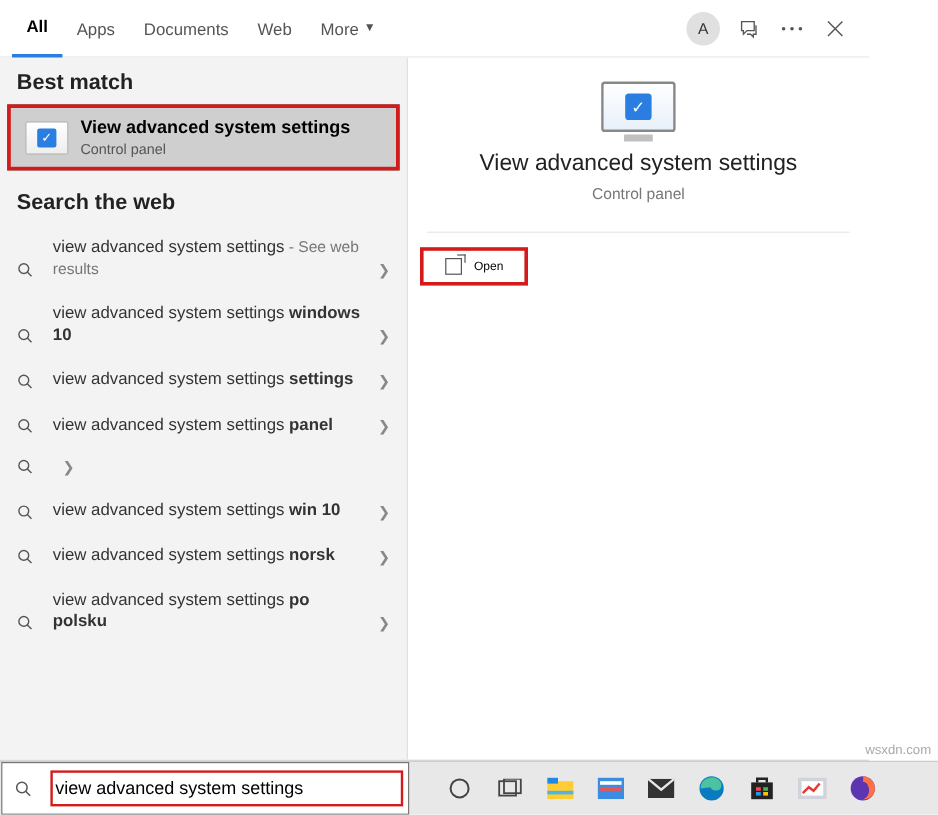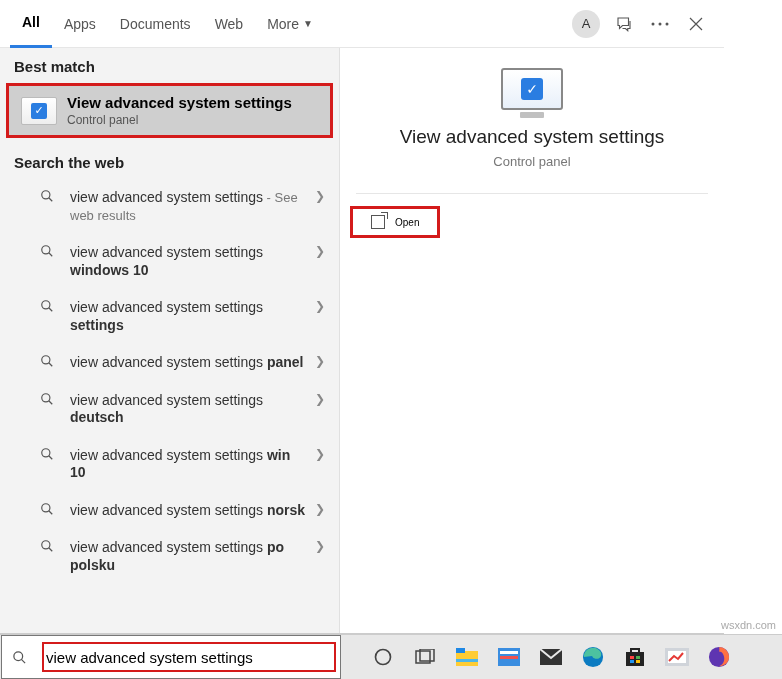--- a/index.html
+++ b/index.html
@@ -12,30 +12,30 @@
 .tab.active { color: #000; border-bottom: 3px solid #2a7de1; font-weight: 600; }
 .tab .caret { margin-left: 4px; font-size: 10px; }
 .tabs-spacer { flex: 1; }
 .header-icon { width: 36px; height: 36px; display: flex; align-items: center; justify-content: center; color: #555; cursor: pointer; }
 .avatar { width: 28px; height: 28px; border-radius: 50%; background: #e0e0e0; color: #333; font-size: 13px; display: flex; align-items: center; justify-content: center; margin: 0 6px; }
 
 .panel-body { flex: 1; display: flex; overflow: hidden; }
 .left-col { width: 340px; background: #f3f3f3; overflow-y: auto; border-right: 1px solid #e0e0e0; }
 .right-col { flex: 1; background: #fff; padding-top: 20px; display: flex; flex-direction: column; align-items: stretch; }
 
-.section-header { font-size: 15px; font-weight: 600; padding: 10px 14px 8px; color: #222; }
+.section-header { font-size: 18px; font-weight: 600; padding: 10px 14px 8px; color: #222; }
 
 .best-match-item { display: flex; align-items: center; padding: 10px 14px; background: #cfcfcf; position: relative; border: 1px solid #606060; }
 .bm-icon { width: 36px; height: 28px; background: linear-gradient(#fff,#eee); border: 1px solid #bbb; border-radius: 2px; display:flex; align-items:center; justify-content:center; margin-right: 10px; position:relative;}
 .bm-icon .check { width:16px;height:16px;background:#2a7de1;border-radius:2px;display:flex;align-items:center;justify-content:center;color:#fff;font-size:11px;}
 .bm-text .title { font-size: 15px; font-weight: 600; color: #000; }
 .bm-text .subtitle { font-size: 12px; color: #555; margin-top: 2px; }
 .red-box { outline: 3px solid #d41b1b; outline-offset: -3px; }
 
-.web-item { display: flex; align-items: flex-start; padding: 10px 14px; cursor: pointer; margin-left: 26px; }
+.web-item { display: flex; align-items: flex-end; padding: 10px 14px; cursor: pointer; }
 .web-item .srch-icon { width: 16px; margin-right: 14px; color: #555; flex-shrink: 0; }
 .web-text { flex: 1; font-size: 14px; color: #333; line-height: 1.25; }
 .web-text .suffix { color: #777; font-size: 13px; }
 .web-text b { font-weight: 600; }
 .chev { color: #888; font-size: 12px; padding-left: 8px; }
 
 .preview-icon-wrap { display:flex; justify-content:center; margin-bottom: 16px;}
 .preview-monitor { width: 62px; height: 42px; background: linear-gradient(#fff,#e8f0fa); border: 2px solid #888; border-radius: 3px; display:flex; align-items:center; justify-content:center; position:relative;}
 .preview-monitor::after { content:""; position:absolute; bottom:-10px; left:50%; transform:translateX(-50%); width:24px; height:6px; background:#c0c0c0; border-radius:1px;}
 .preview-monitor .check { width:22px;height:22px;background:#2a7de1;border-radius:3px;display:flex;align-items:center;justify-content:center;color:#fff;font-size:14px;}
@@ -150,21 +150,20 @@
     <span class="web-text">view advanced system settings <b>panel</b><span class="suffix"></span></span>
     <span class="chev">❯</span>
           </div>
           <div class="web-item">
     <span class="srch-icon">
       <svg width="14" height="14" viewBox="0 0 24 24" fill="none" stroke="#555" stroke-width="2">
                 <circle cx="10" cy="10" r="7"></circle>
                 <path d="M21 21l-6-6"></path>
               </svg>
     </span>
-    <span class="web-text">view advanced system settings <b>deutsch</b><span class="suffix"></span></span>
     <span class="chev">❯</span>
           </div>
           <div class="web-item">
     <span class="srch-icon">
       <svg width="14" height="14" viewBox="0 0 24 24" fill="none" stroke="#555" stroke-width="2">
                 <circle cx="10" cy="10" r="7"></circle>
                 <path d="M21 21l-6-6"></path>
               </svg>
     </span>
     <span class="web-text">view advanced system settings <b>win 10</b><span class="suffix"></span></span>

